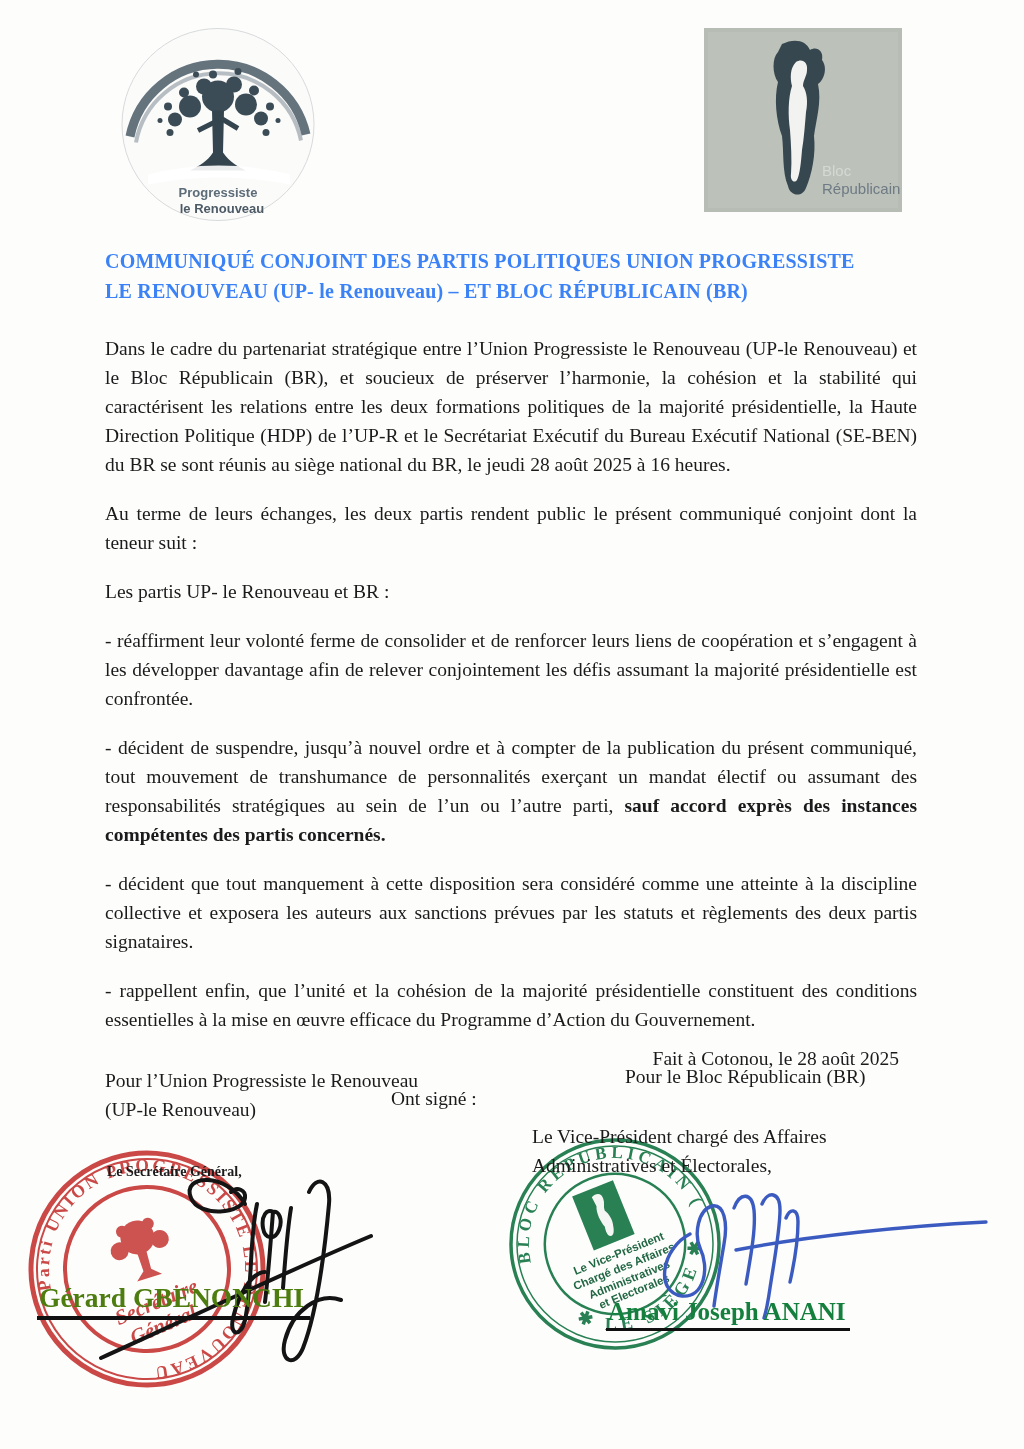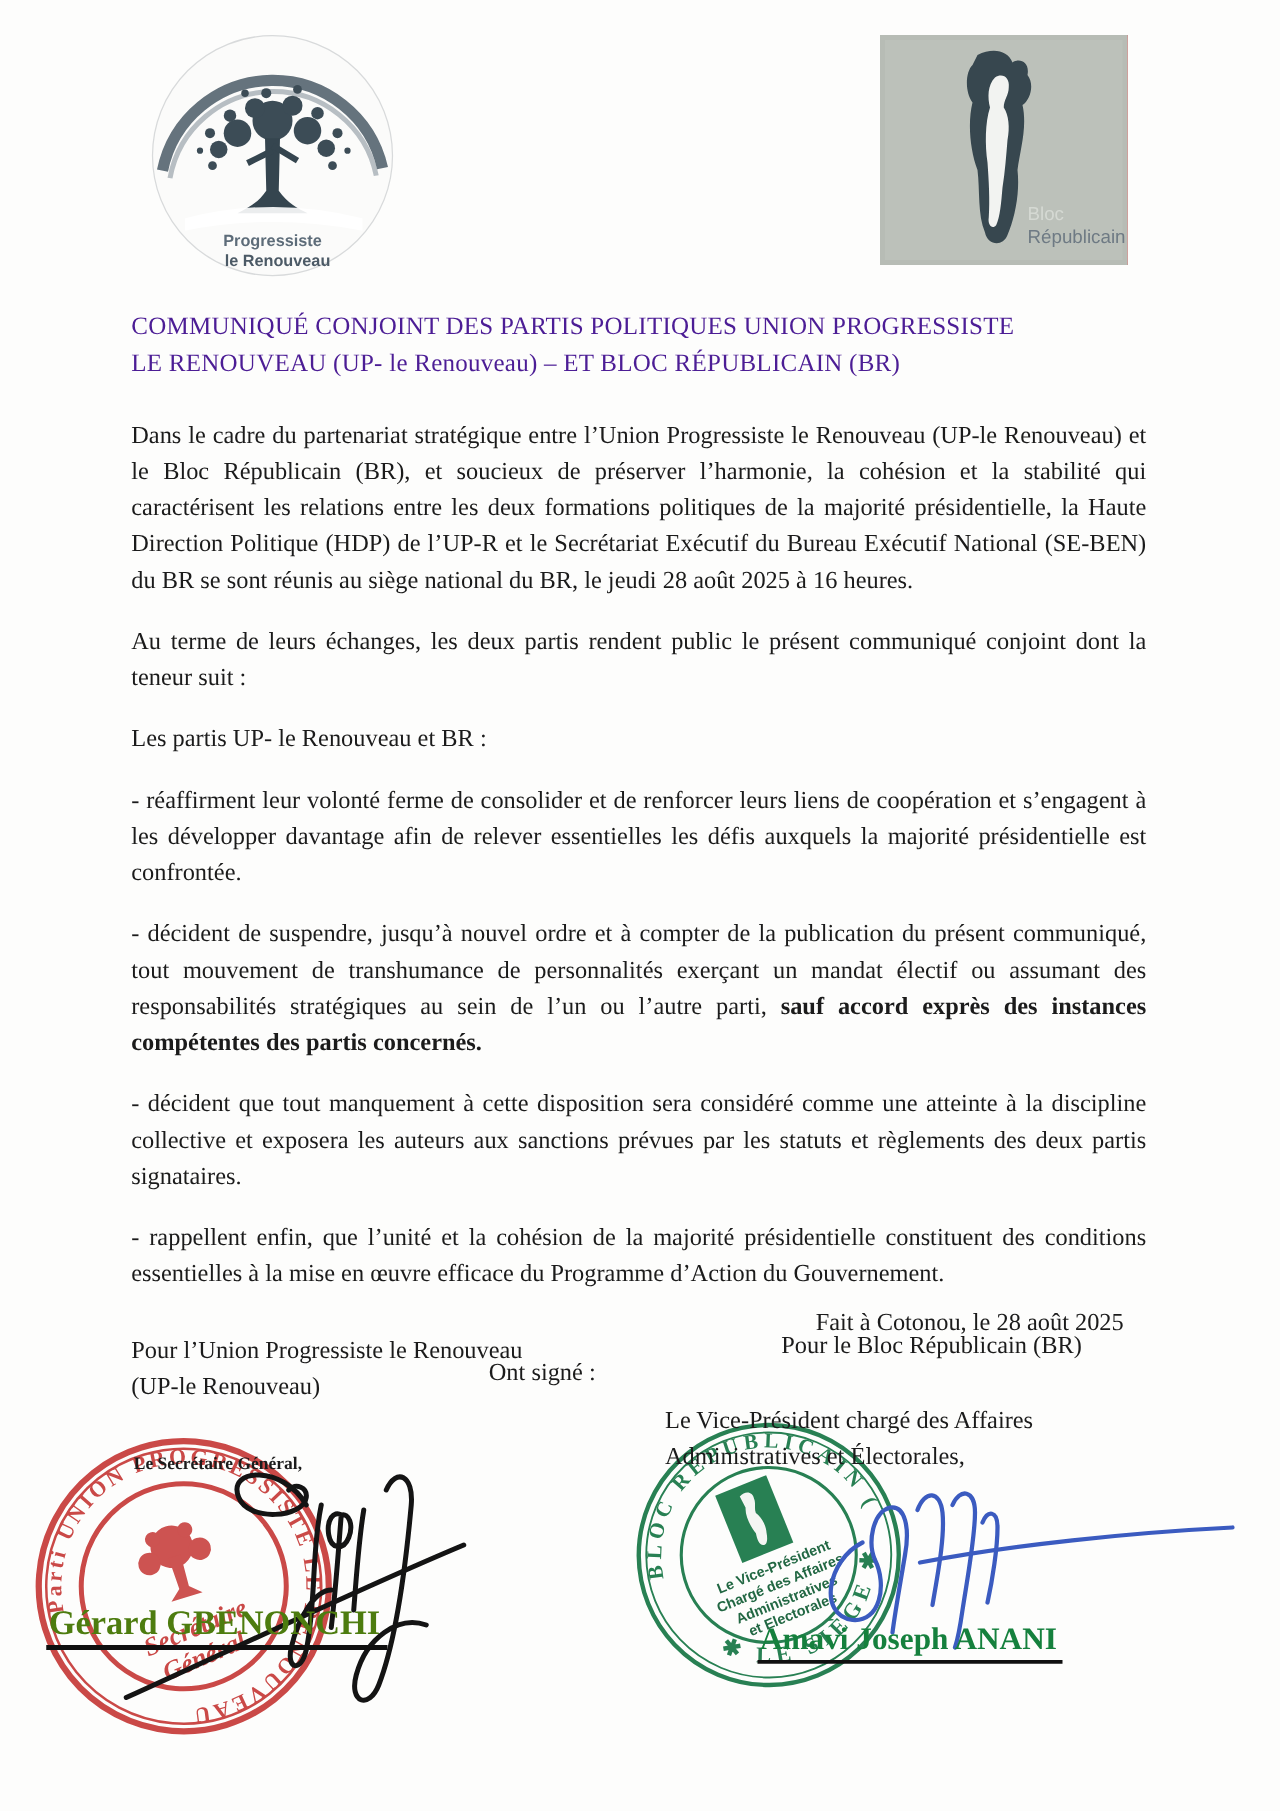--- a/index.html
+++ b/index.html
@@ -14,21 +14,21 @@
   .logo-up { position:absolute; left:118px; top:22px; width:200px; height:205px; }
   .logo-up svg { width:100%; height:100%; }
   .logo-br {
     position:absolute; left:704px; top:28px; width:198px; height:184px;
     background:#ef4444; box-shadow:0 0 6px rgba(120,125,118,.5) inset;
   }
   .logo-br svg { width:100%; height:100%; }
   
   .content { position:absolute; left:105px; top:246px; width:812px; }
   .doc-title {
-    font-weight:normal; font-size:20px; line-height:30px; color:#4c1d95;
+    font-weight:bold; font-size:20px; line-height:30px; color:#3b82f6;
     letter-spacing:.2px;
   }
   .para { font-size:19.5px; line-height:29px; text-align:justify; margin-top:20px; }
   .para.first { margin-top:28px; }
   .bold-run { font-weight:bold; }
   .dateline { font-size:19.5px; margin-top:14px; text-align:right; padding-right:18px; }
   .signed-heading { font-size:19.5px; margin-top:18px; padding-left:286px; }
   
   .sig-zone { position:absolute; left:0; top:1060px; width:1024px; height:389px; }
   .sig-for-left { position:absolute; left:105px; top:6px; font-size:19.5px; line-height:29px; z-index:4; }
@@ -115,21 +115,21 @@
 
   <div class="content">
     <div class="doc-title">
       <div>COMMUNIQUÉ CONJOINT DES PARTIS POLITIQUES UNION PROGRESSISTE</div>
       <div>LE RENOUVEAU (UP- le Renouveau) – ET BLOC RÉPUBLICAIN (BR)</div>
     </div>
 
     <p class="para first">Dans le cadre du partenariat stratégique entre l’Union Progressiste le Renouveau (UP-le Renouveau) et le Bloc Républicain (BR), et soucieux de préserver l’harmonie, la cohésion et la stabilité qui caractérisent les relations entre les deux formations politiques de la majorité présidentielle, la Haute Direction Politique (HDP) de l’UP-R et le Secrétariat Exécutif du Bureau Exécutif National (SE-BEN) du BR se sont réunis au siège national du BR, le jeudi 28 août 2025 à 16 heures.</p>
     <p class="para">Au terme de leurs échanges, les deux partis rendent public le présent communiqué conjoint dont la teneur suit :</p>
     <p class="para">Les partis UP- le Renouveau et BR :</p>
-    <p class="para">-  réaffirment leur volonté ferme de consolider et de renforcer leurs liens de coopération et s’engagent à les développer davantage afin de relever essentielles les défis auxquels la majorité présidentielle est confrontée.</p>
+    <p class="para">-  réaffirment leur volonté ferme de consolider et de renforcer leurs liens de coopération et s’engagent à les développer davantage afin de relever conjointement les défis assumant la majorité présidentielle est confrontée.</p>
     <p class="para"><span>- décident de suspendre, jusqu’à nouvel ordre et à compter de la publication du présent communiqué, tout mouvement de transhumance de personnalités exerçant un mandat électif ou assumant des responsabilités stratégiques au sein de l’un ou l’autre parti, </span><span class="bold-run">sauf accord exprès des instances compétentes des partis concernés.</span></p>
     <p class="para">- décident que tout manquement à cette disposition sera considéré comme une atteinte à la discipline collective et exposera les auteurs aux sanctions prévues par les statuts et règlements des deux partis signataires.</p>
     <p class="para">- rappellent enfin, que l’unité et la cohésion de la majorité présidentielle constituent des conditions essentielles à la mise en œuvre efficace du Programme d’Action du Gouvernement.</p>
 
     <div class="dateline">Fait à Cotonou, le 28 août 2025</div>
     <div class="signed-heading">Ont signé :</div>
   </div>
 
   <div class="sig-zone">
 

